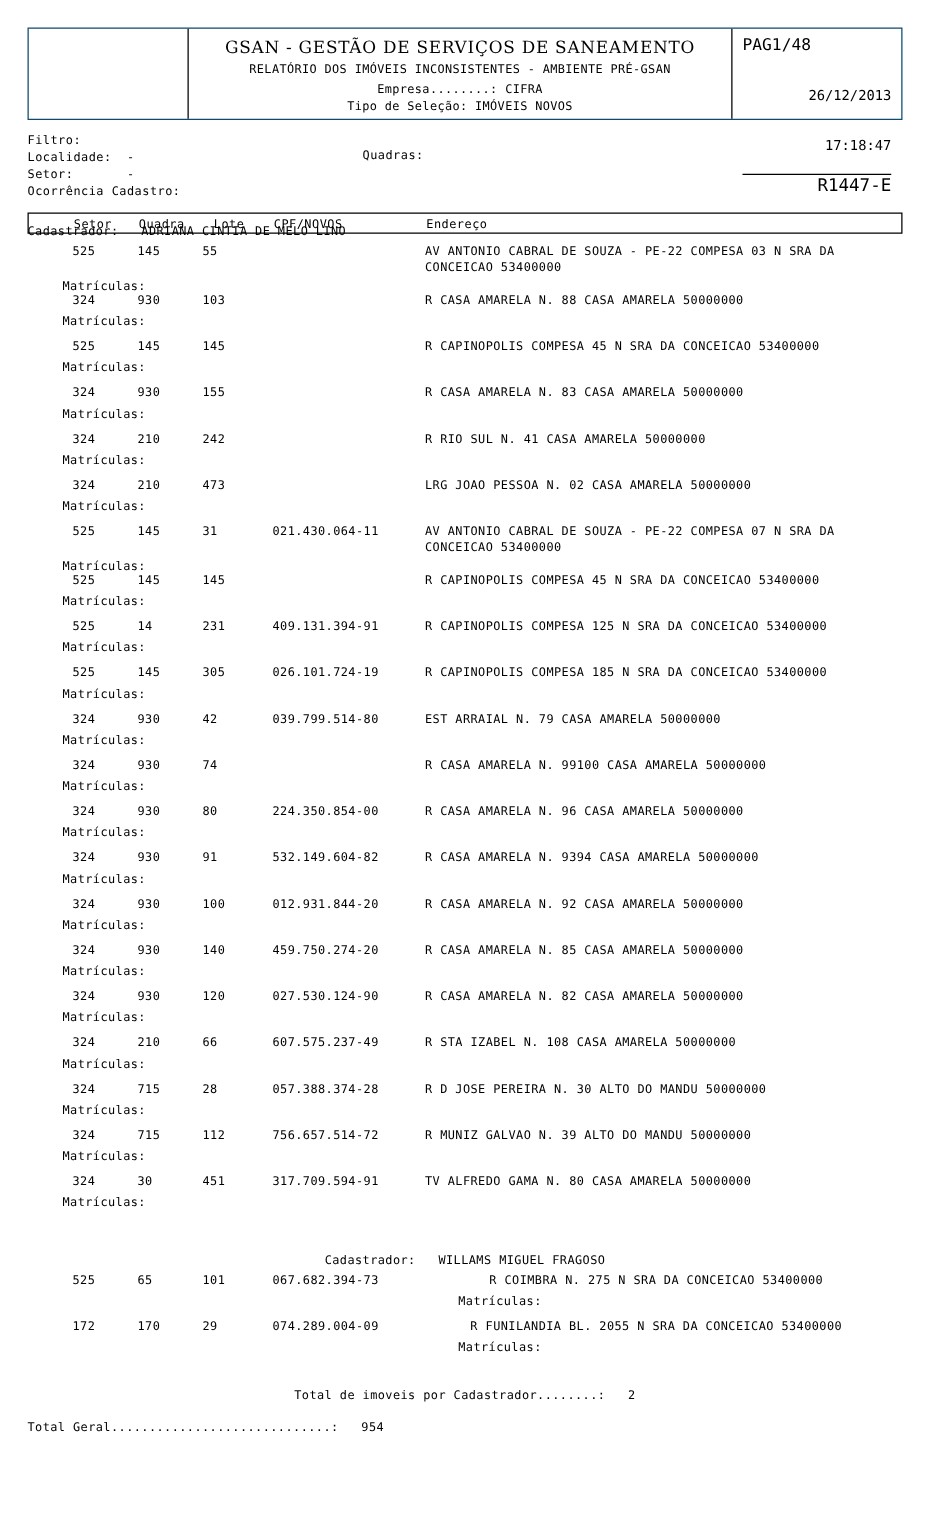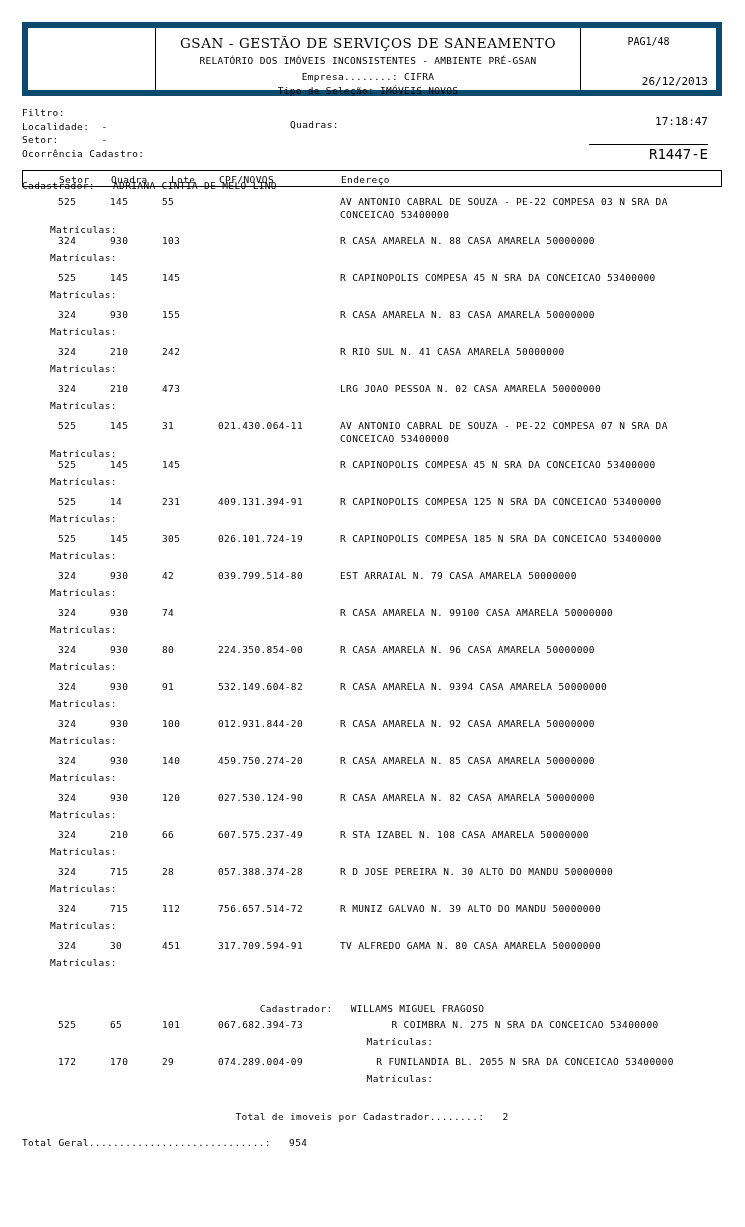--- a/index.html
+++ b/index.html
@@ -21,21 +21,21 @@
     box-sizing: border-box;
   }
 
   
   .header {
     position: absolute;
     left: 22px;
     top: 22px;
     width: 700px;
     height: 74px;
-    border: 6px solid #0c4a6e;
+    border: 1px solid #0c4a6e;
     box-sizing: border-box;
     display: flex;
     padding-left: 18px;
   }
   .header-left {
     width: 110px;
     border-right: 1px solid #000;
     box-sizing: border-box;
   }
   .header-center {
@@ -63,23 +63,23 @@
     letter-spacing: 0.3px;
     margin-bottom: 5px;
   }
   .title-line {
     font-size: 9.5px;
     letter-spacing: 0.3px;
     margin-bottom: 3px;
   }
   .pag-row {
     display: flex;
-    justify-content: center;
+    justify-content: flex-start;
     font-family: "DejaVu Sans Mono", monospace;
-    font-size: 10px;
+    font-size: 13px;
   }
   .hr-right {
     text-align: right;
     margin-top: 25px;
   }
   .rel-code {
     border-top: 1px solid #000;
     margin-top: 15px;
     padding-top: 2px;
     text-align: right;

